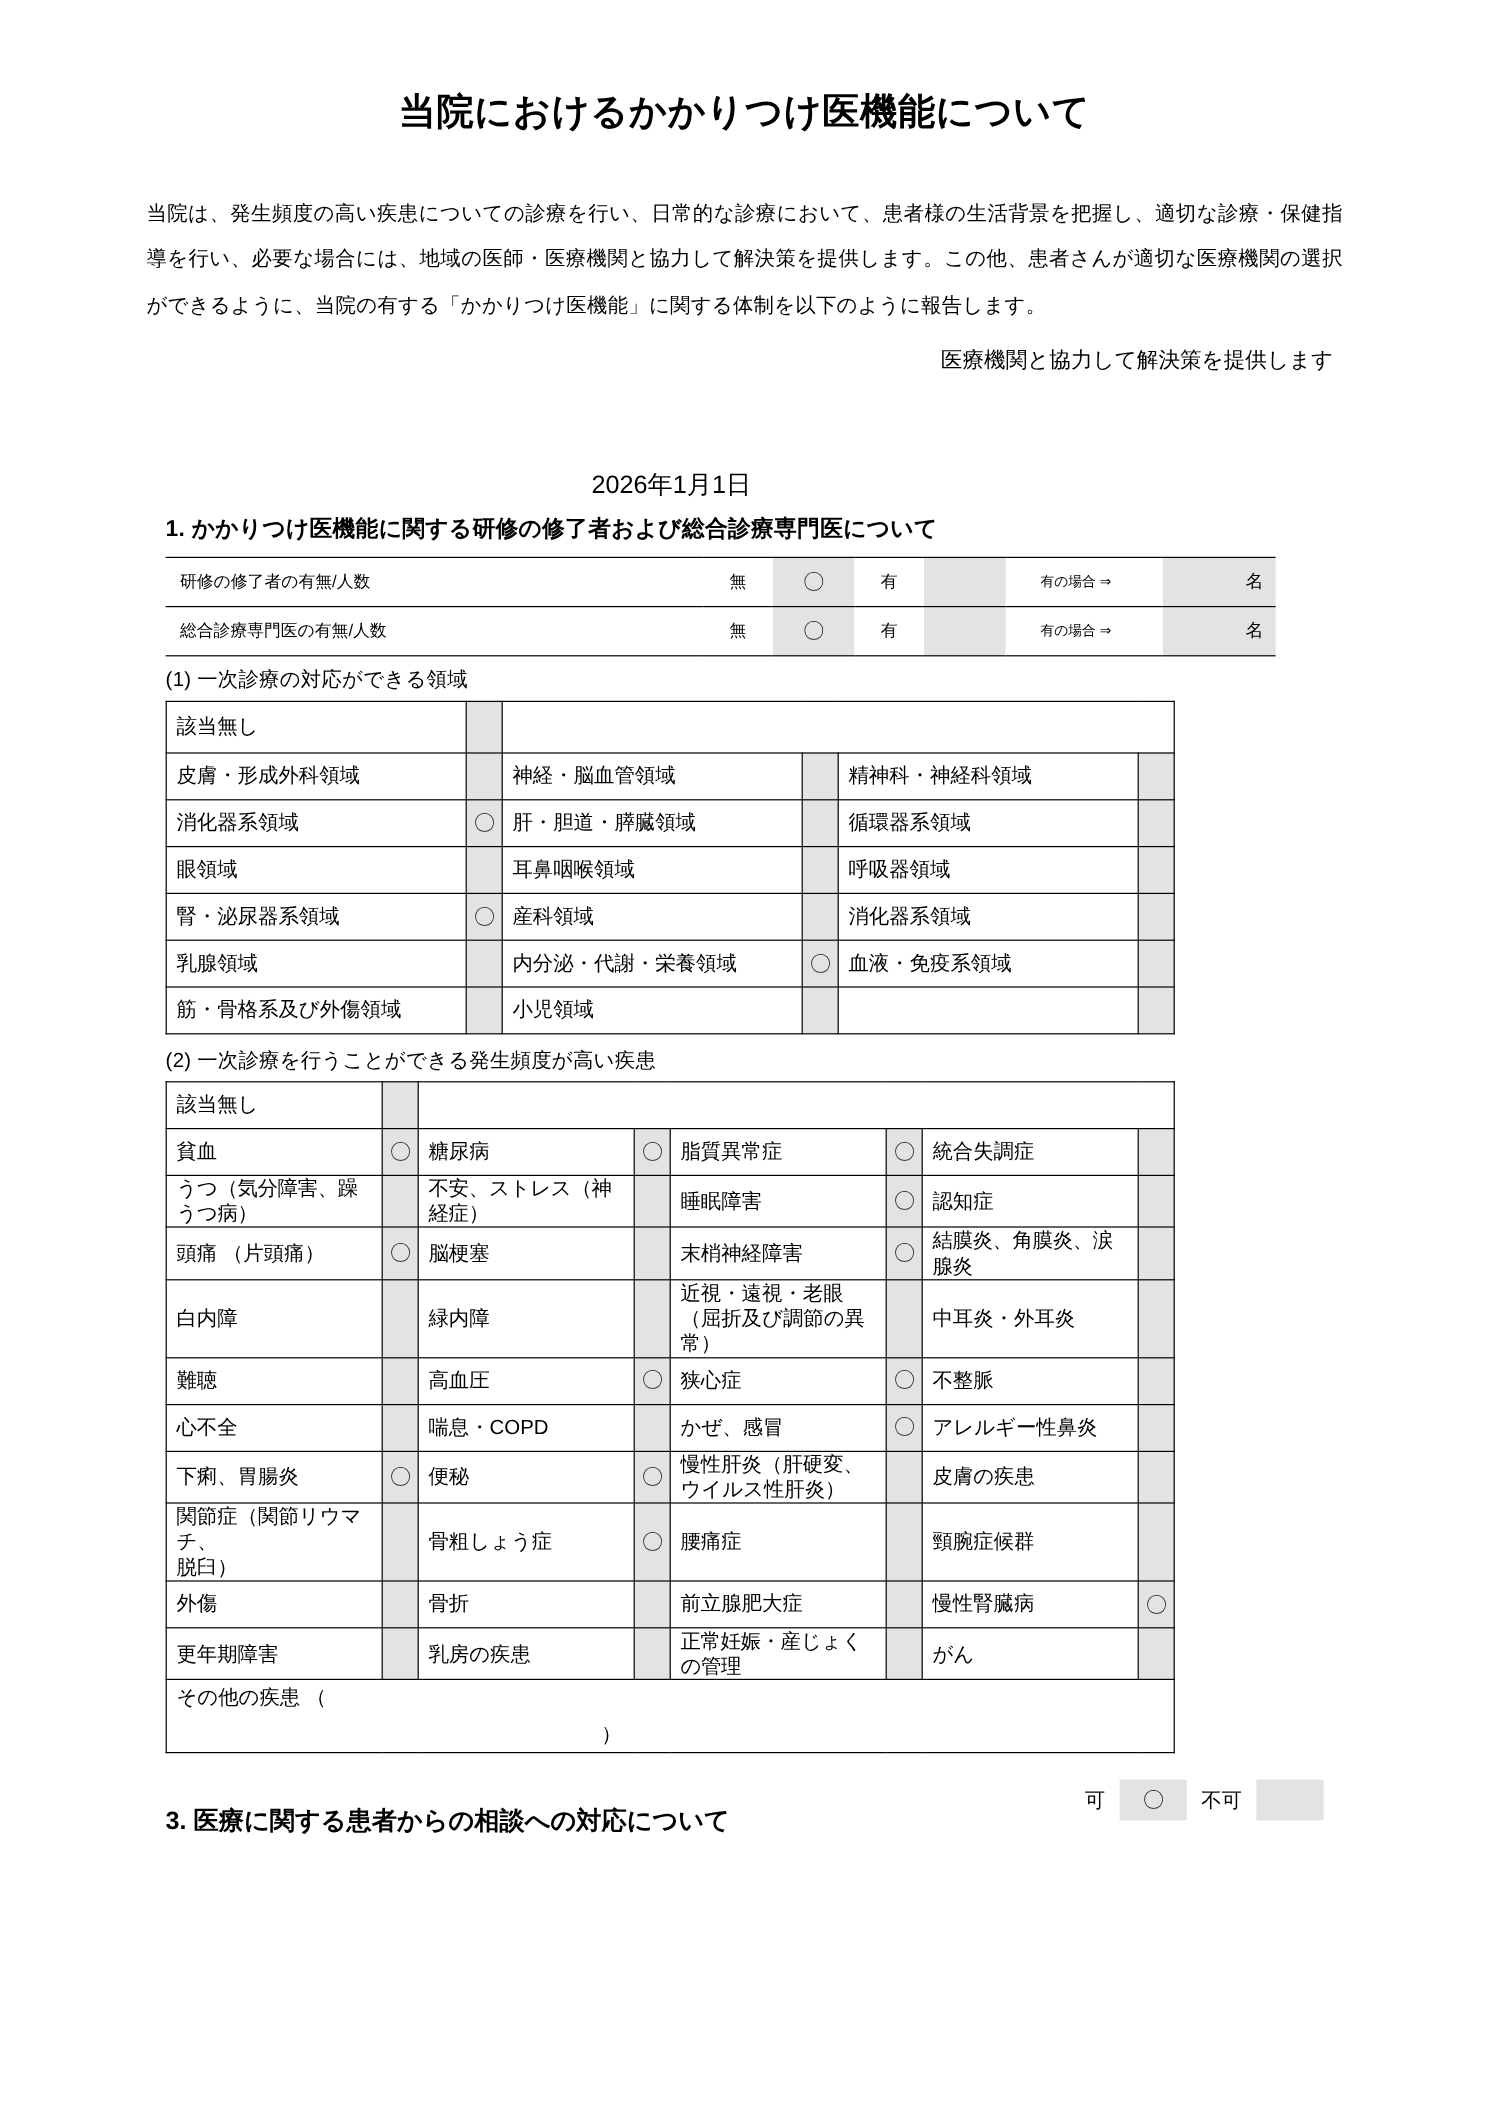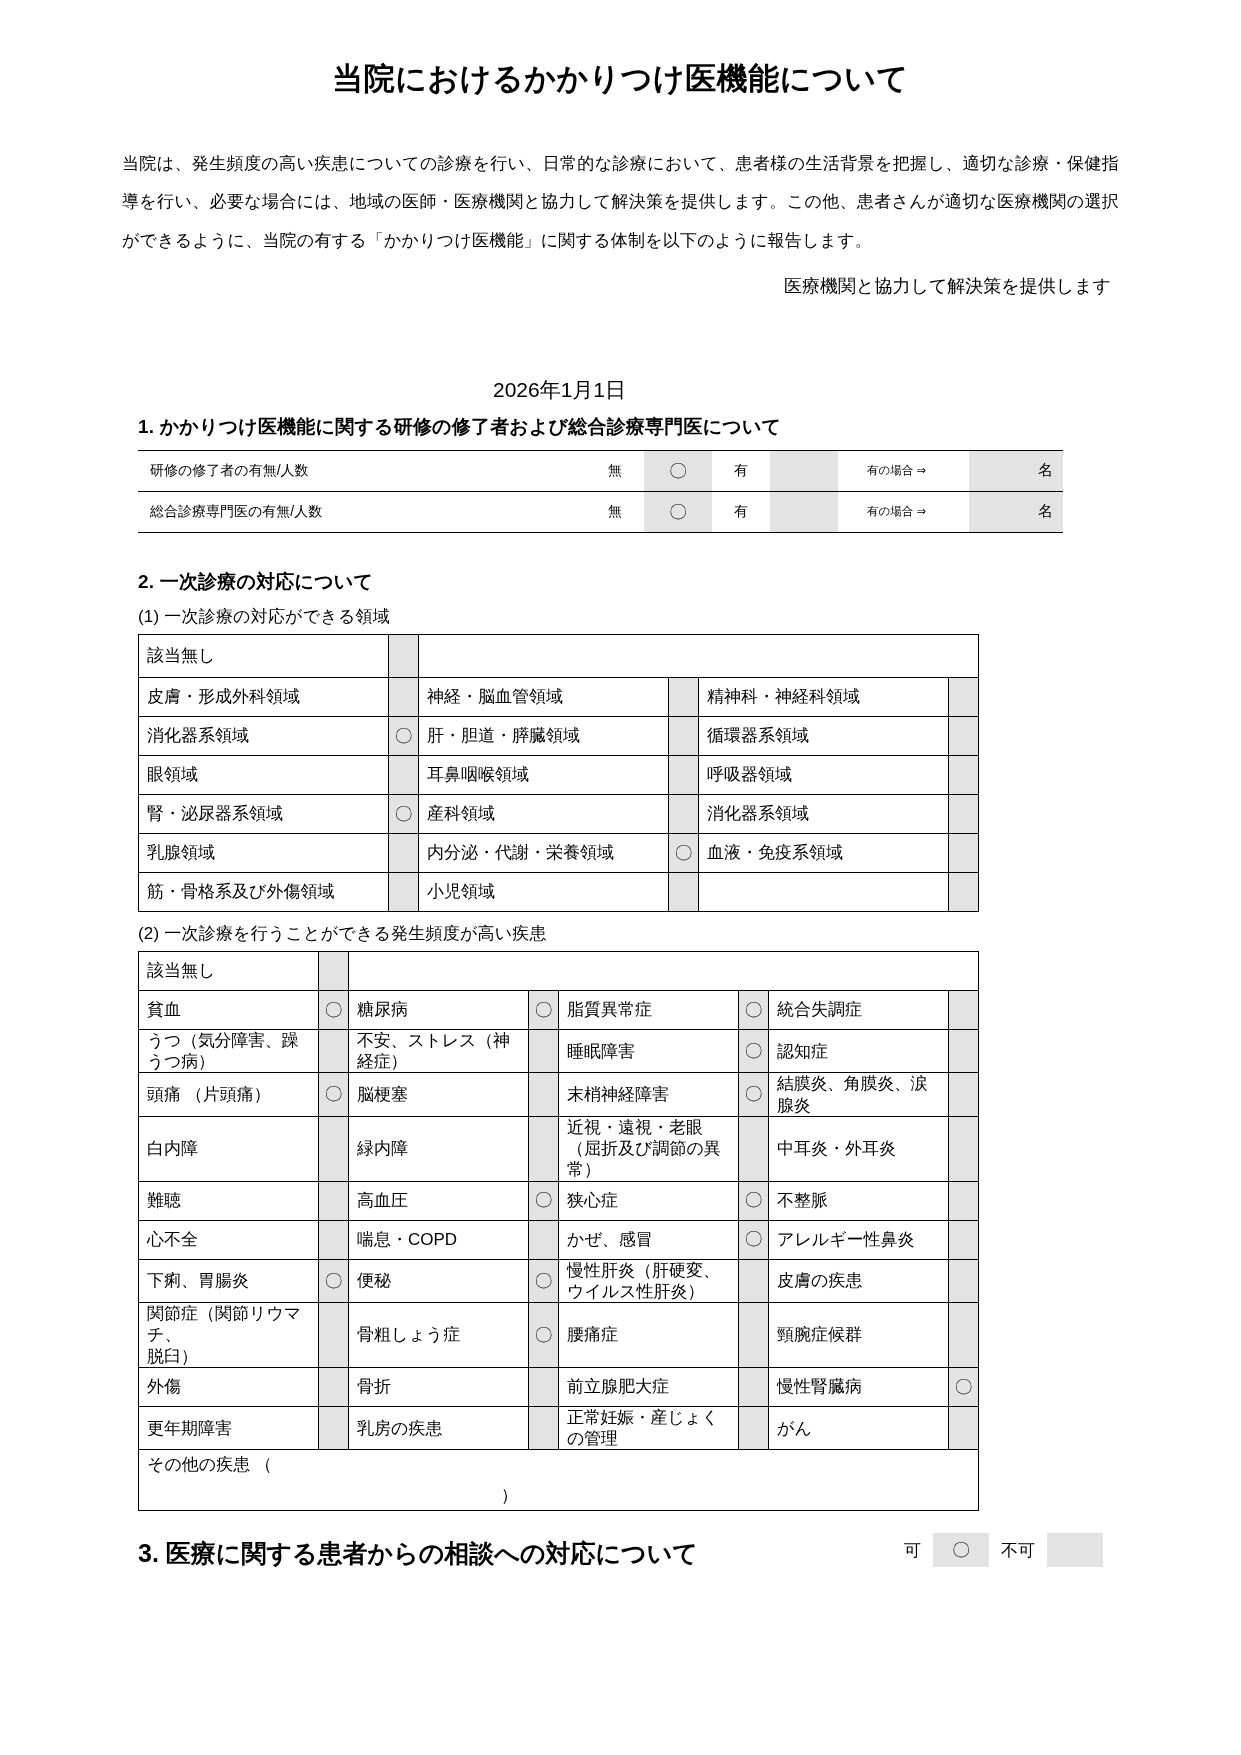--- a/index.html
+++ b/index.html
@@ -22,21 +22,21 @@
     box-sizing: border-box;
     padding: 0;
   }
 
   
   .doc-title {
     text-align: center;
     font-size: 31px;
     font-weight: bold;
     letter-spacing: 0.5px;
-    margin: 4px;
+    margin: 18px;
     padding-top: 56px;
     line-height: 1.2;
   }
 
   
   .intro {
     margin: 48px 122px 0 122px;
     font-size: 17px;
     line-height: 2.25;
     text-align: justify;
@@ -146,25 +146,25 @@
     font-size: 17px;
   }
 
   
   .sec3-wrap {
     position: relative;
     margin-top: 22px;
     height: 46px;
   }
   .sec3-heading {
-    font-size: 25px;
+    font-size: 21px;
     font-weight: bold;
     position: absolute;
     left: 138px;
-    top: 4px;
+    top: 20px;
   }
   .sec3-choices {
     position: absolute;
     right: 138px;
     top: 0px;
     display: flex;
     align-items: center;
     font-size: 17px;
   }
   .sec3-choices .word { padding: 0 12px; }
@@ -211,21 +211,20 @@
         <td class="mu">無</td>
         <td class="box">〇</td>
         <td class="yu">有</td>
         <td class="box"></td>
         <td class="note">有の場合 ⇒</td>
         <td class="num">名</td>
       </tr>
     </tbody>
   </table>
 
-  <div class="sec-heading" style="margin-top:36px">2. 一次診療の対応について</div>
   <div class="sub-heading">(1) 一次診療の対応ができる領域</div>
 
   <table class="gtbl tbl-areas">
     <colgroup>
       <col class="c-name">
         <col class="c-mark">
       <col class="c-name">
         <col class="c-mark">
       <col class="c-name">
         <col class="c-mark">

